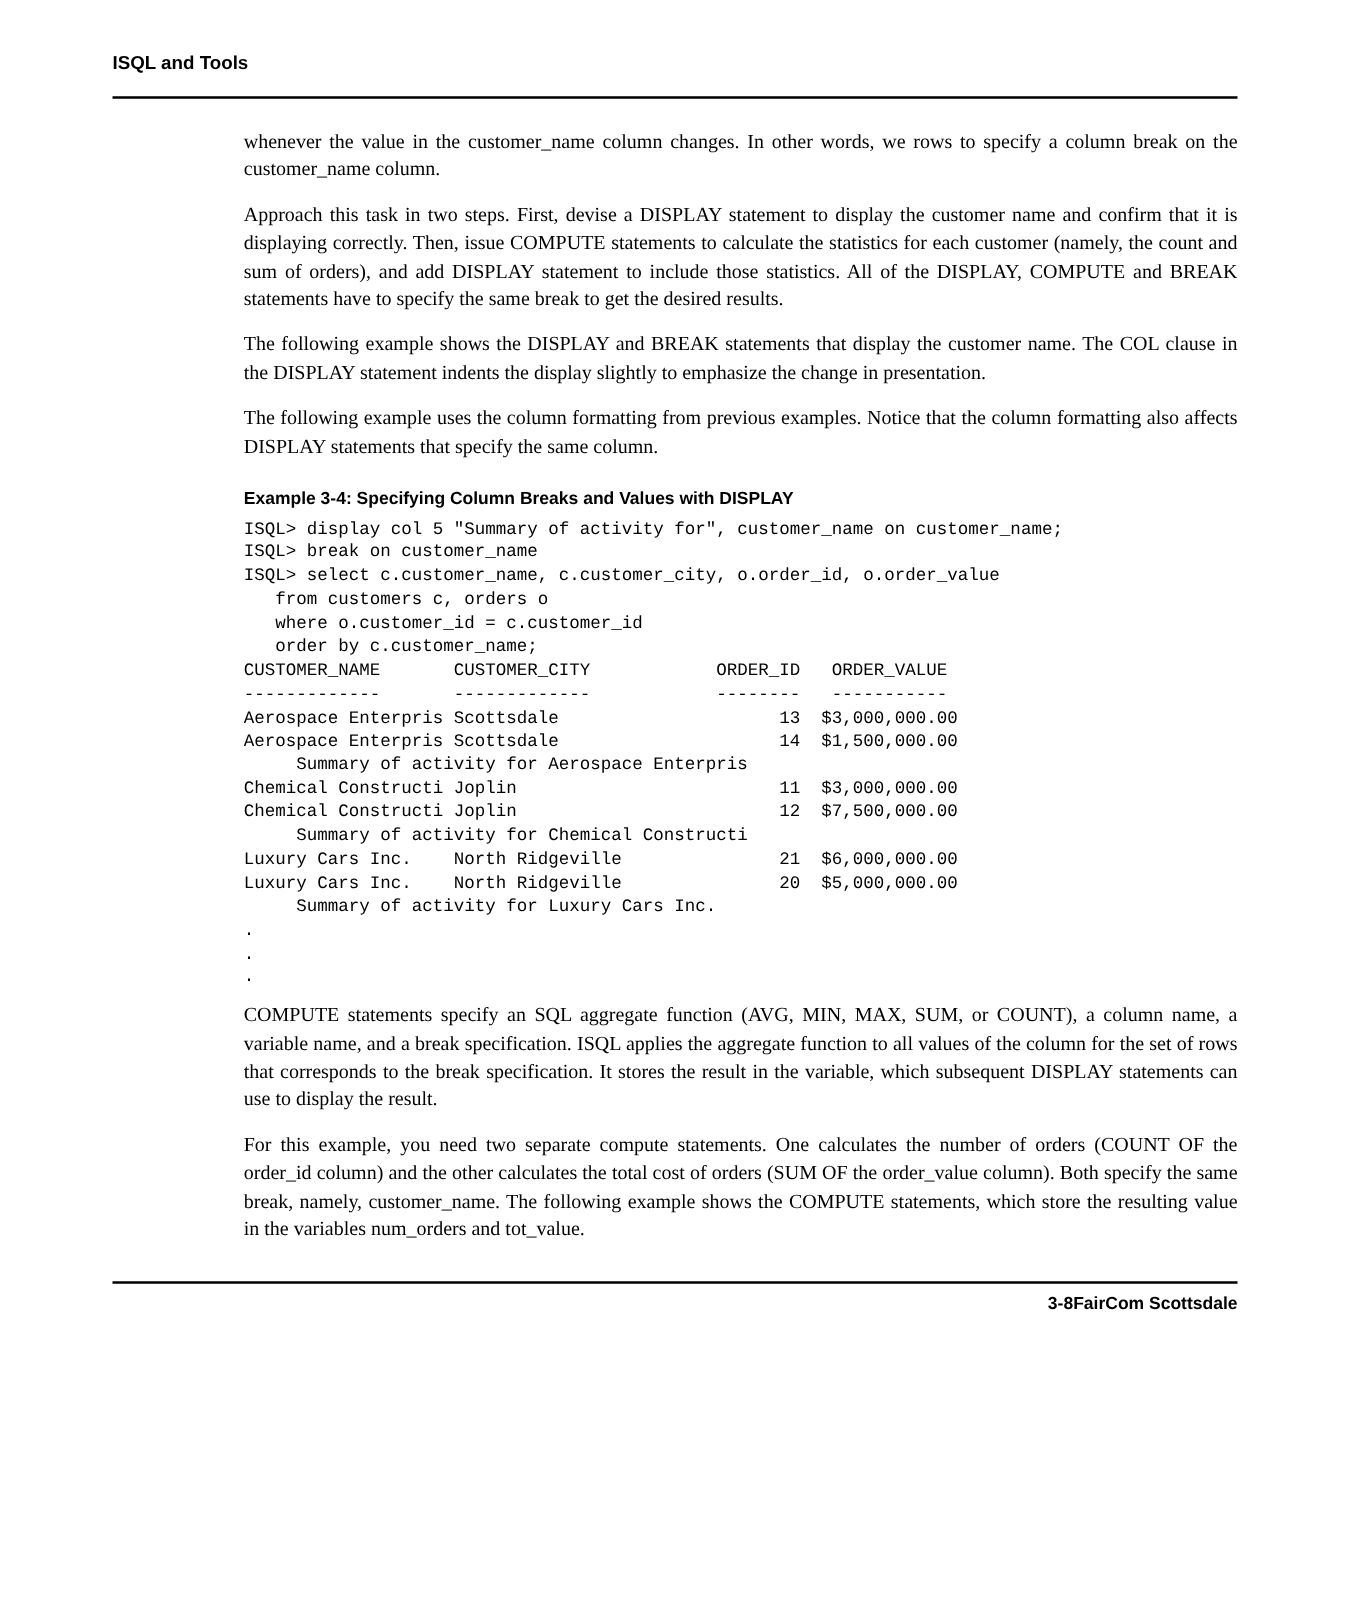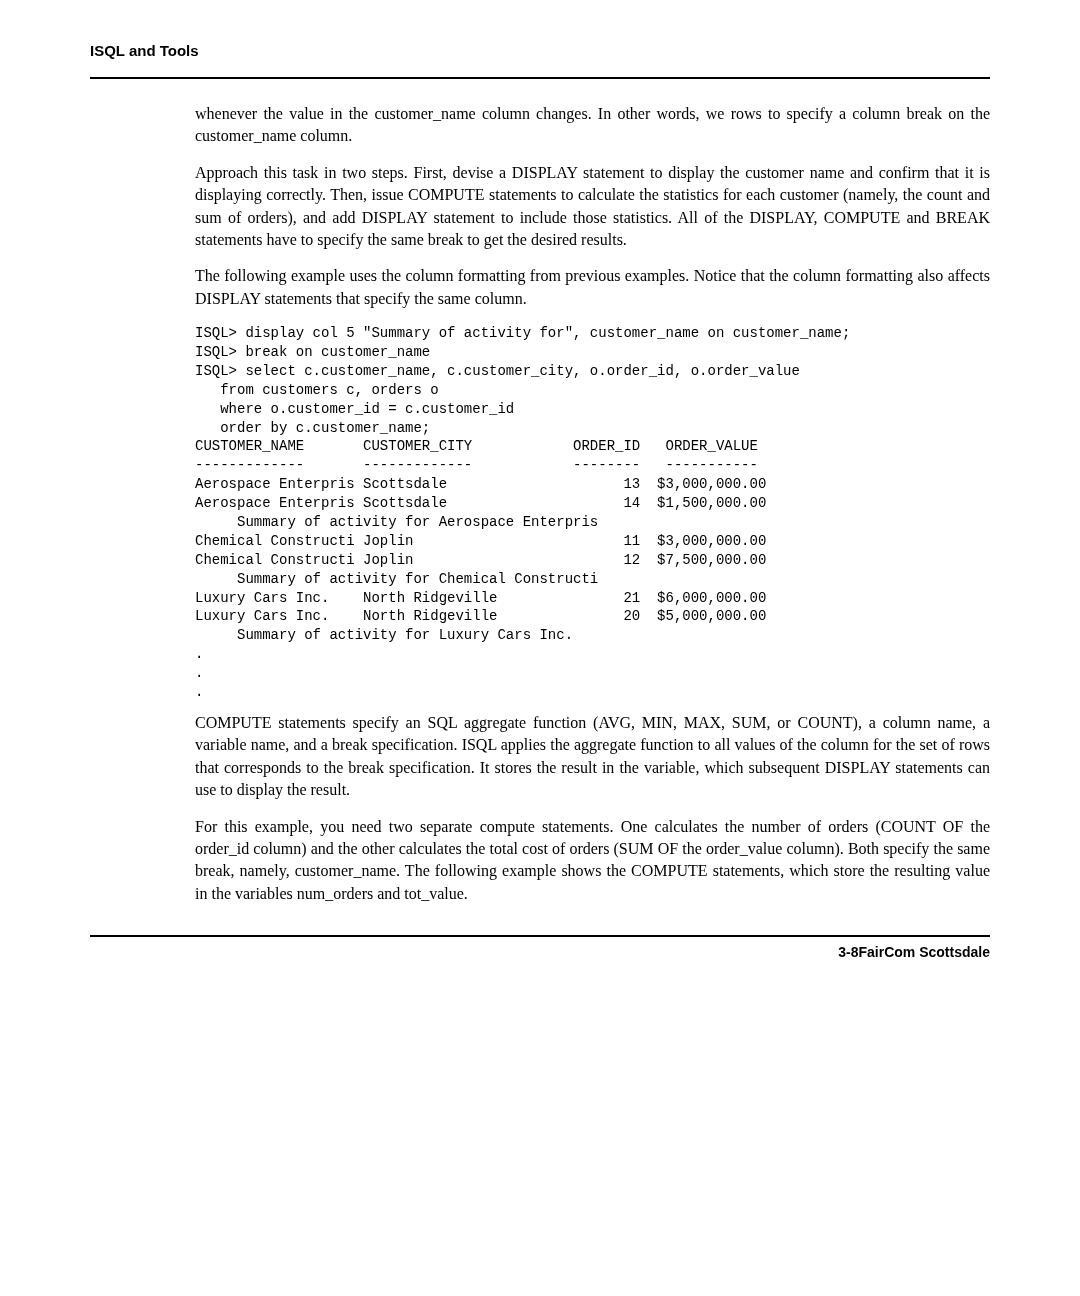--- a/index.html
+++ b/index.html
@@ -60,23 +60,25 @@
 </div>
 
 <div class="content">
 
   <p>
     <span>whenever the value in the </span><span class="italic">customer_name</span><span> column changes. In other words, we rows to specify a column break on the </span><span class="italic">customer_name</span><span> column.</span>
   </p>
 
   <p>Approach this task in two steps. First, devise a DISPLAY statement to display the customer name and confirm that it is displaying correctly. Then, issue COMPUTE statements to calculate the statistics for each customer (namely, the count and sum of orders), and add DISPLAY statement to include those statistics. All of the DISPLAY, COMPUTE and BREAK statements have to specify the same break to get the desired results.</p>
 
+  <p>The following example shows the DISPLAY and BREAK statements that display the customer name. The COL clause in the DISPLAY statement indents the display slightly to emphasize the change in presentation.</p>
 
   <p>The following example uses the column formatting from previous examples. Notice that the column formatting also affects DISPLAY statements that specify the same column.</p>
 
+  <div class="example-caption">Example 3-4:  Specifying Column Breaks and Values with DISPLAY</div>
 
   <pre class="code">ISQL&gt; display col 5 "Summary of activity for", customer_name on customer_name;
 ISQL&gt; break on customer_name
 ISQL&gt; select c.customer_name, c.customer_city, o.order_id, o.order_value
    from customers c, orders o
    where o.customer_id = c.customer_id
    order by c.customer_name;
 CUSTOMER_NAME       CUSTOMER_CITY            ORDER_ID   ORDER_VALUE
 -------------       -------------            --------   -----------
 Aerospace Enterpris Scottsdale                     13  $3,000,000.00

